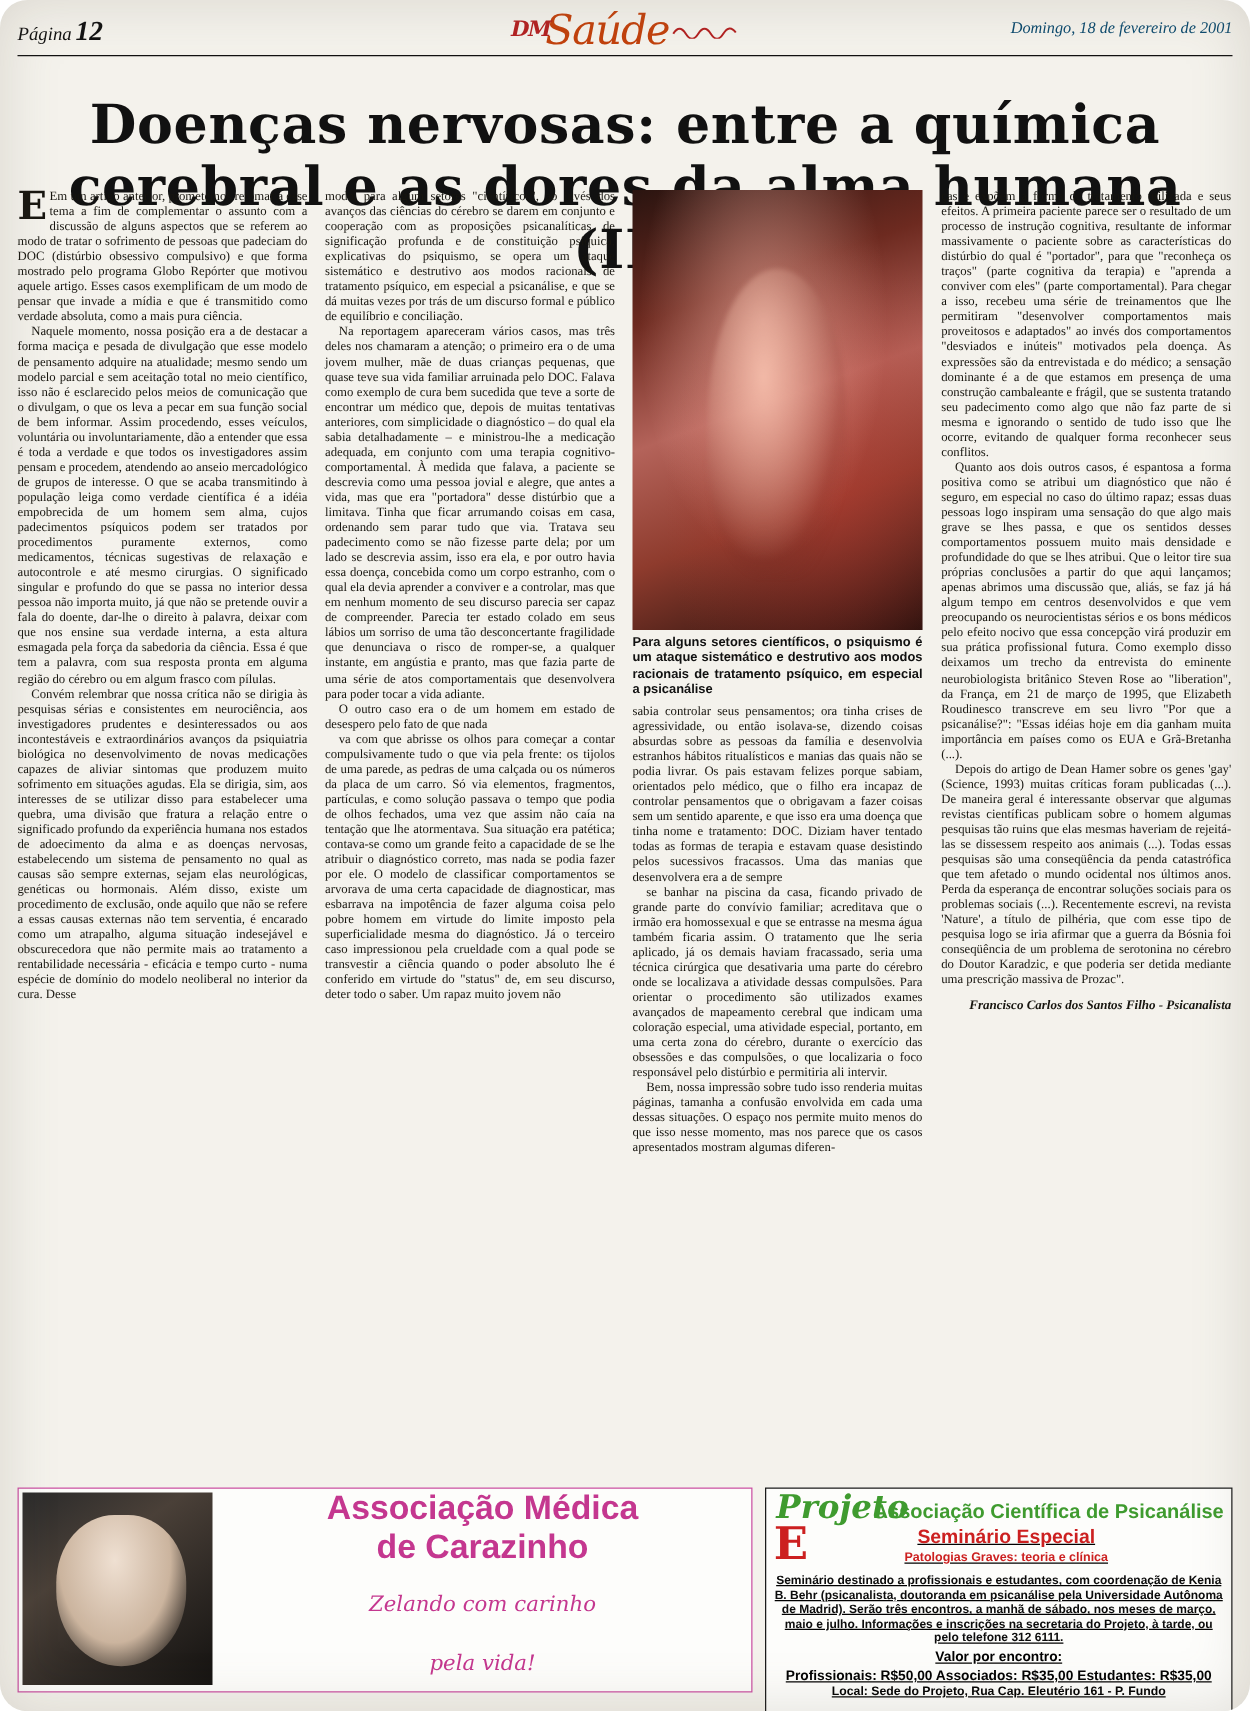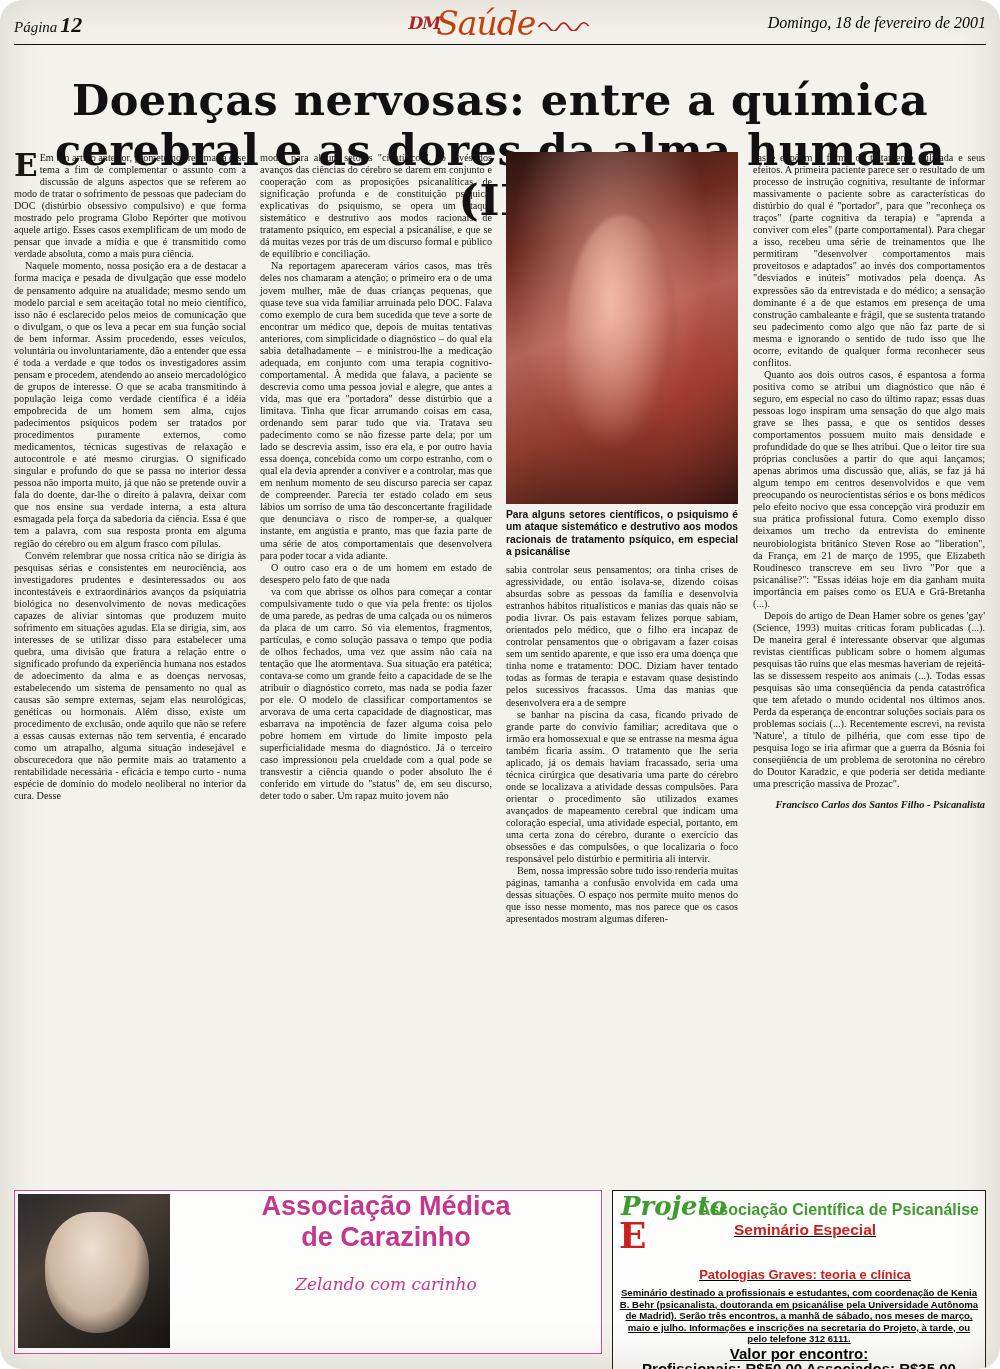--- a/index.html
+++ b/index.html
@@ -35,23 +35,23 @@
   }
   .page-num .num {
     font-size: 22px;
     font-style: italic;
     font-weight: bold;
     margin-left: 3px;
   }
   .masthead-date {
     position: absolute;
     right: 0; top: 4px;
-    font-size: 16px;
-    font-style: italic;
-    color: #000000;
+    font-size: 13px;
+    font-style: italic;
+    color: #0c4a6e;
   }
   .logo {
     position: absolute;
     left: 50%;
     transform: translateX(-50%);
     top: -6px;
     text-align: center;
     white-space: nowrap;
   }
   .logo-dm {
@@ -253,25 +253,24 @@
     font-weight: bold;
     font-size: 15.5px;
     color: #cc2020;
     line-height: 17px;
     margin-left: 12px;
   }
   .sem-sub {
     text-align: center;
     font-family: "Liberation Sans", sans-serif;
     font-weight: bold;
-    font-size: 13px;
+    font-size: 10px;
     color: #cc2020;
     line-height: 17px;
     margin-left: 12px;
-    margin-top: 28px;
   }
   .bigE {
     position: absolute;
     left: 6px; top: 26px;
     font-family: "DejaVu Serif", serif;
     font-weight: bold;
     font-size: 36px;
     color: #cc2020;
     line-height: 36px;
   }
@@ -282,21 +281,21 @@
     font-size: 9.6px;
     line-height: 11.6px;
     color: #0c0c0c;
     font-weight: bold;
     padding: 0 2px;
   }
   .ad-price {
     margin-top: 3px;
     text-align: center;
     font-family: "Liberation Sans", sans-serif;
-    font-size: 15px;
+    font-size: 11px;
     font-weight: bold;
     line-height: 12px;
   }
   .ad-local {
     margin-top: 1px;
     text-align: center;
     font-family: "Liberation Sans", sans-serif;
     font-size: 9.8px;
     font-weight: bold;
     line-height: 12px;
@@ -363,20 +362,21 @@
     </div>
 
   </div>
 
   <div class="ad-left">
     <div class="baby"></div>
     <div class="ad-left-text">
       <div class="ama-title">Associação Médica</div>
       <div class="ama-title">de Carazinho</div>
       <div class="ama-slogan">Zelando com carinho</div>
+      <div class="ama-slogan">pela vida!</div>
     </div>
   </div>
 
   <div class="ad-right">
     <div class="projeto-row">
       <div class="projeto">Projeto</div>
       <div class="acp">Associação Científica de Psicanálise</div>
     </div>
     <div class="bigE">E</div>
     <div class="sem-esp">Seminário Especial</div>

